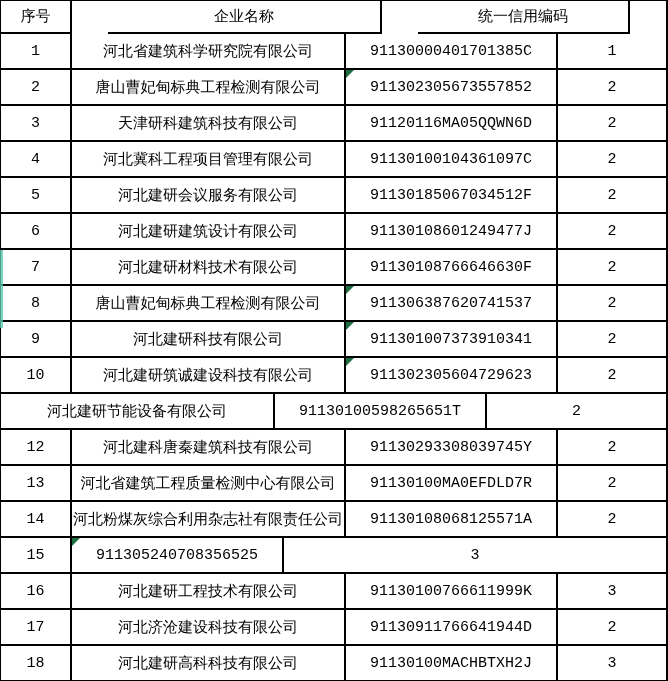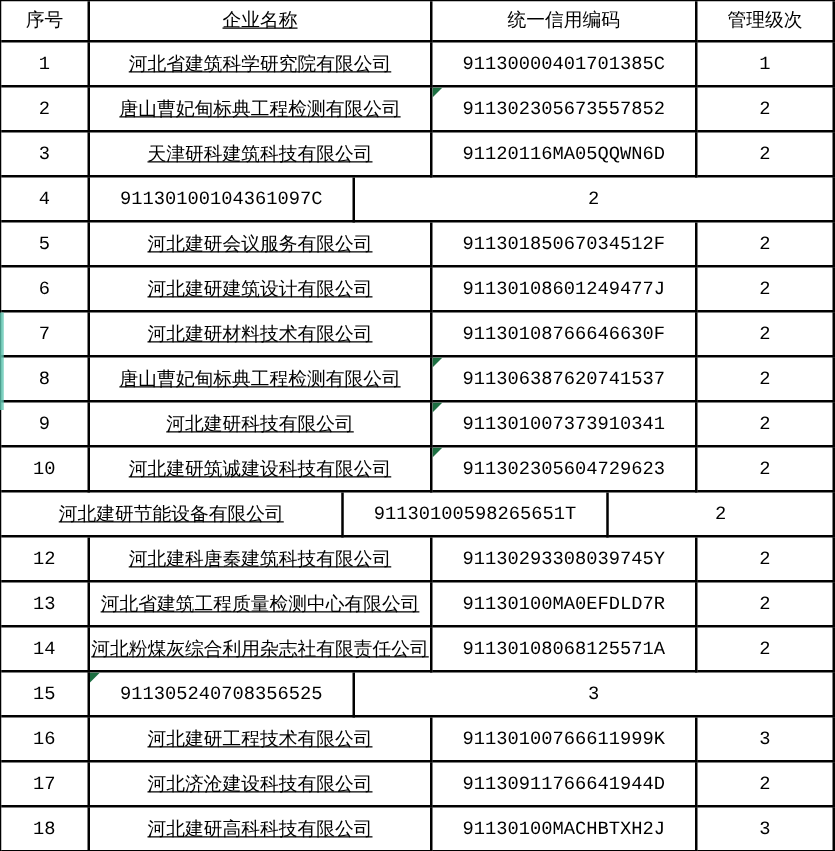--- a/index.html
+++ b/index.html
@@ -13,35 +13,35 @@
   }
   #table{
     position:absolute;top:0;left:0;
     width:668px;height:681px;
     border-top:1px solid #000;
     border-left:1px solid #000;
     box-sizing:border-box;
     display:flex;flex-direction:column;
   }
   .row{display:flex;flex:0 0 auto;}
-  .row.header{height:33px;}
+  .row.header{height:33px;gap:36px;}
   .row.body{height:36px;}
   .cell{
     box-sizing:border-box;
     border-right:2px solid #000;
     border-bottom:2px solid #000;
     display:flex;align-items:center;justify-content:center;
     overflow:hidden;
     white-space:nowrap;
     position:relative;
     font-size:15px;
     text-align:center;
   }
   .col-no{width:71px;}
-  .col-name{width:274px;text-decoration:underline;}
+  .col-name{width:274px;}
   .col-code{width:212px;}
   .col-level{width:144px;flex:1;}
   .cell.name{
     display:block;
     line-height:34px;
     padding:0;
   }
   .mono{font-family:"Liberation Mono","DejaVu Sans Mono",monospace;font-size:15px;}
   .header .cell{font-size:15px;}
   .flag-tri{
@@ -83,20 +83,21 @@
     <div class="cell col-level mono">2</div>
   </div>
       <div class="row body">
     <div class="cell col-no mono">3</div>
     <div class="cell col-name name">天津研科建筑科技有限公司</div>
     <div class="cell col-code mono">91120116MA05QQWN6D</div>
     <div class="cell col-level mono">2</div>
   </div>
       <div class="row body">
     <div class="cell col-no mono">4</div>
+    <div class="cell col-name name">河北冀科工程项目管理有限公司</div>
     <div class="cell col-code mono">91130100104361097C</div>
     <div class="cell col-level mono">2</div>
   </div>
       <div class="row body">
     <div class="cell col-no mono">5</div>
     <div class="cell col-name name">河北建研会议服务有限公司</div>
     <div class="cell col-code mono">91130185067034512F</div>
     <div class="cell col-level mono">2</div>
   </div>
       <div class="row body">

